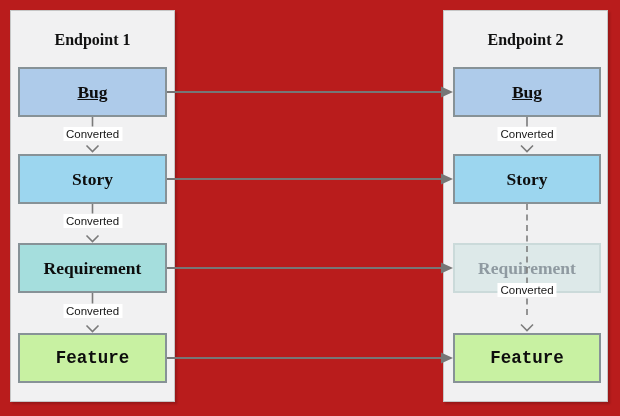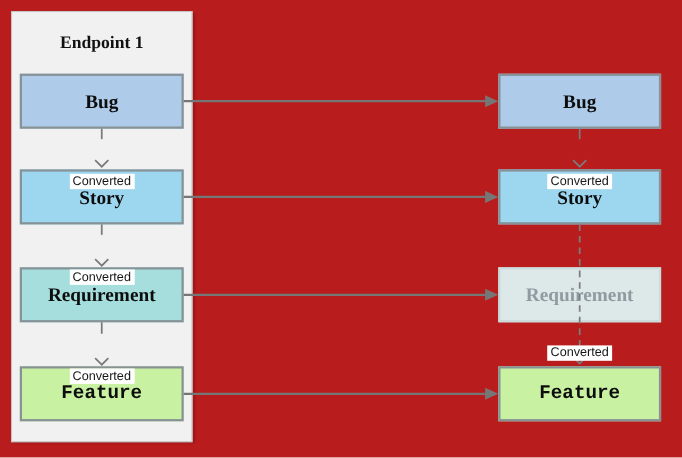--- a/index.html
+++ b/index.html
@@ -22,41 +22,44 @@
     border:2px solid #879297;
     display:flex;align-items:center;justify-content:center;
     font-weight:bold;font-size:17.5px;color:#0d0d0d;
   }
   .node.faded{
     border:2px solid #cbdada;
     color:#8f9aa1;
   }
   .col1{left:18px;width:149px;}
   .col2{left:453px;width:148px;}
-  .row1{top:67px;}
+  .row1{top:67px;text-decoration:underline;}
   .row2{top:154px;text-align:center;}
   .row3{top:243px;}
   .row4{top:333px;font-family:Liberation Mono, monospace;}
   #connector-layer{position:absolute;left:0;top:0;width:620px;height:416px;pointer-events:none;}
   .converted-label{
     position:absolute;transform:translate(-50%,-50%);
     background:#ffffff;color:#161616;
     font-family:"Liberation Sans","DejaVu Sans",sans-serif;
-    font-size:11.5px;line-height:14px;padding:0 3px;white-space:nowrap;margin-top:31px;
+    font-size:11.5px;line-height:14px;padding:0 3px;white-space:nowrap;
   }
 </style>
 </head>
 <body>
 
 <div id="stage">
 
   <div class="panel" style="left:10px;">
     <div class="panel-title">Endpoint 1</div>
   </div>
 
+  <div class="panel" style="left:443px;">
+    <div class="panel-title">Endpoint 2</div>
+  </div>
 
   <div class="node col1 row1" style="background-color: rgb(174, 203, 234);">Bug</div>
   <div class="node col1 row2" style="background-color: rgb(156, 214, 239);">Story</div>
   <div class="node col1 row3" style="background-color: rgb(165, 222, 221);">Requirement</div>
   <div class="node col1 row4" style="background-color: rgb(200, 241, 162);">Feature</div>
 
   <div class="node col2 row1" style="background-color: rgb(174, 203, 234);">Bug</div>
   <div class="node col2 row2" style="background-color: rgb(156, 214, 239);">Story</div>
   <div class="node col2 row3 faded" style="background-color: rgb(221, 233, 233);">Requirement</div>
   <div class="node col2 row4" style="background-color: rgb(200, 241, 162);">Feature</div>

